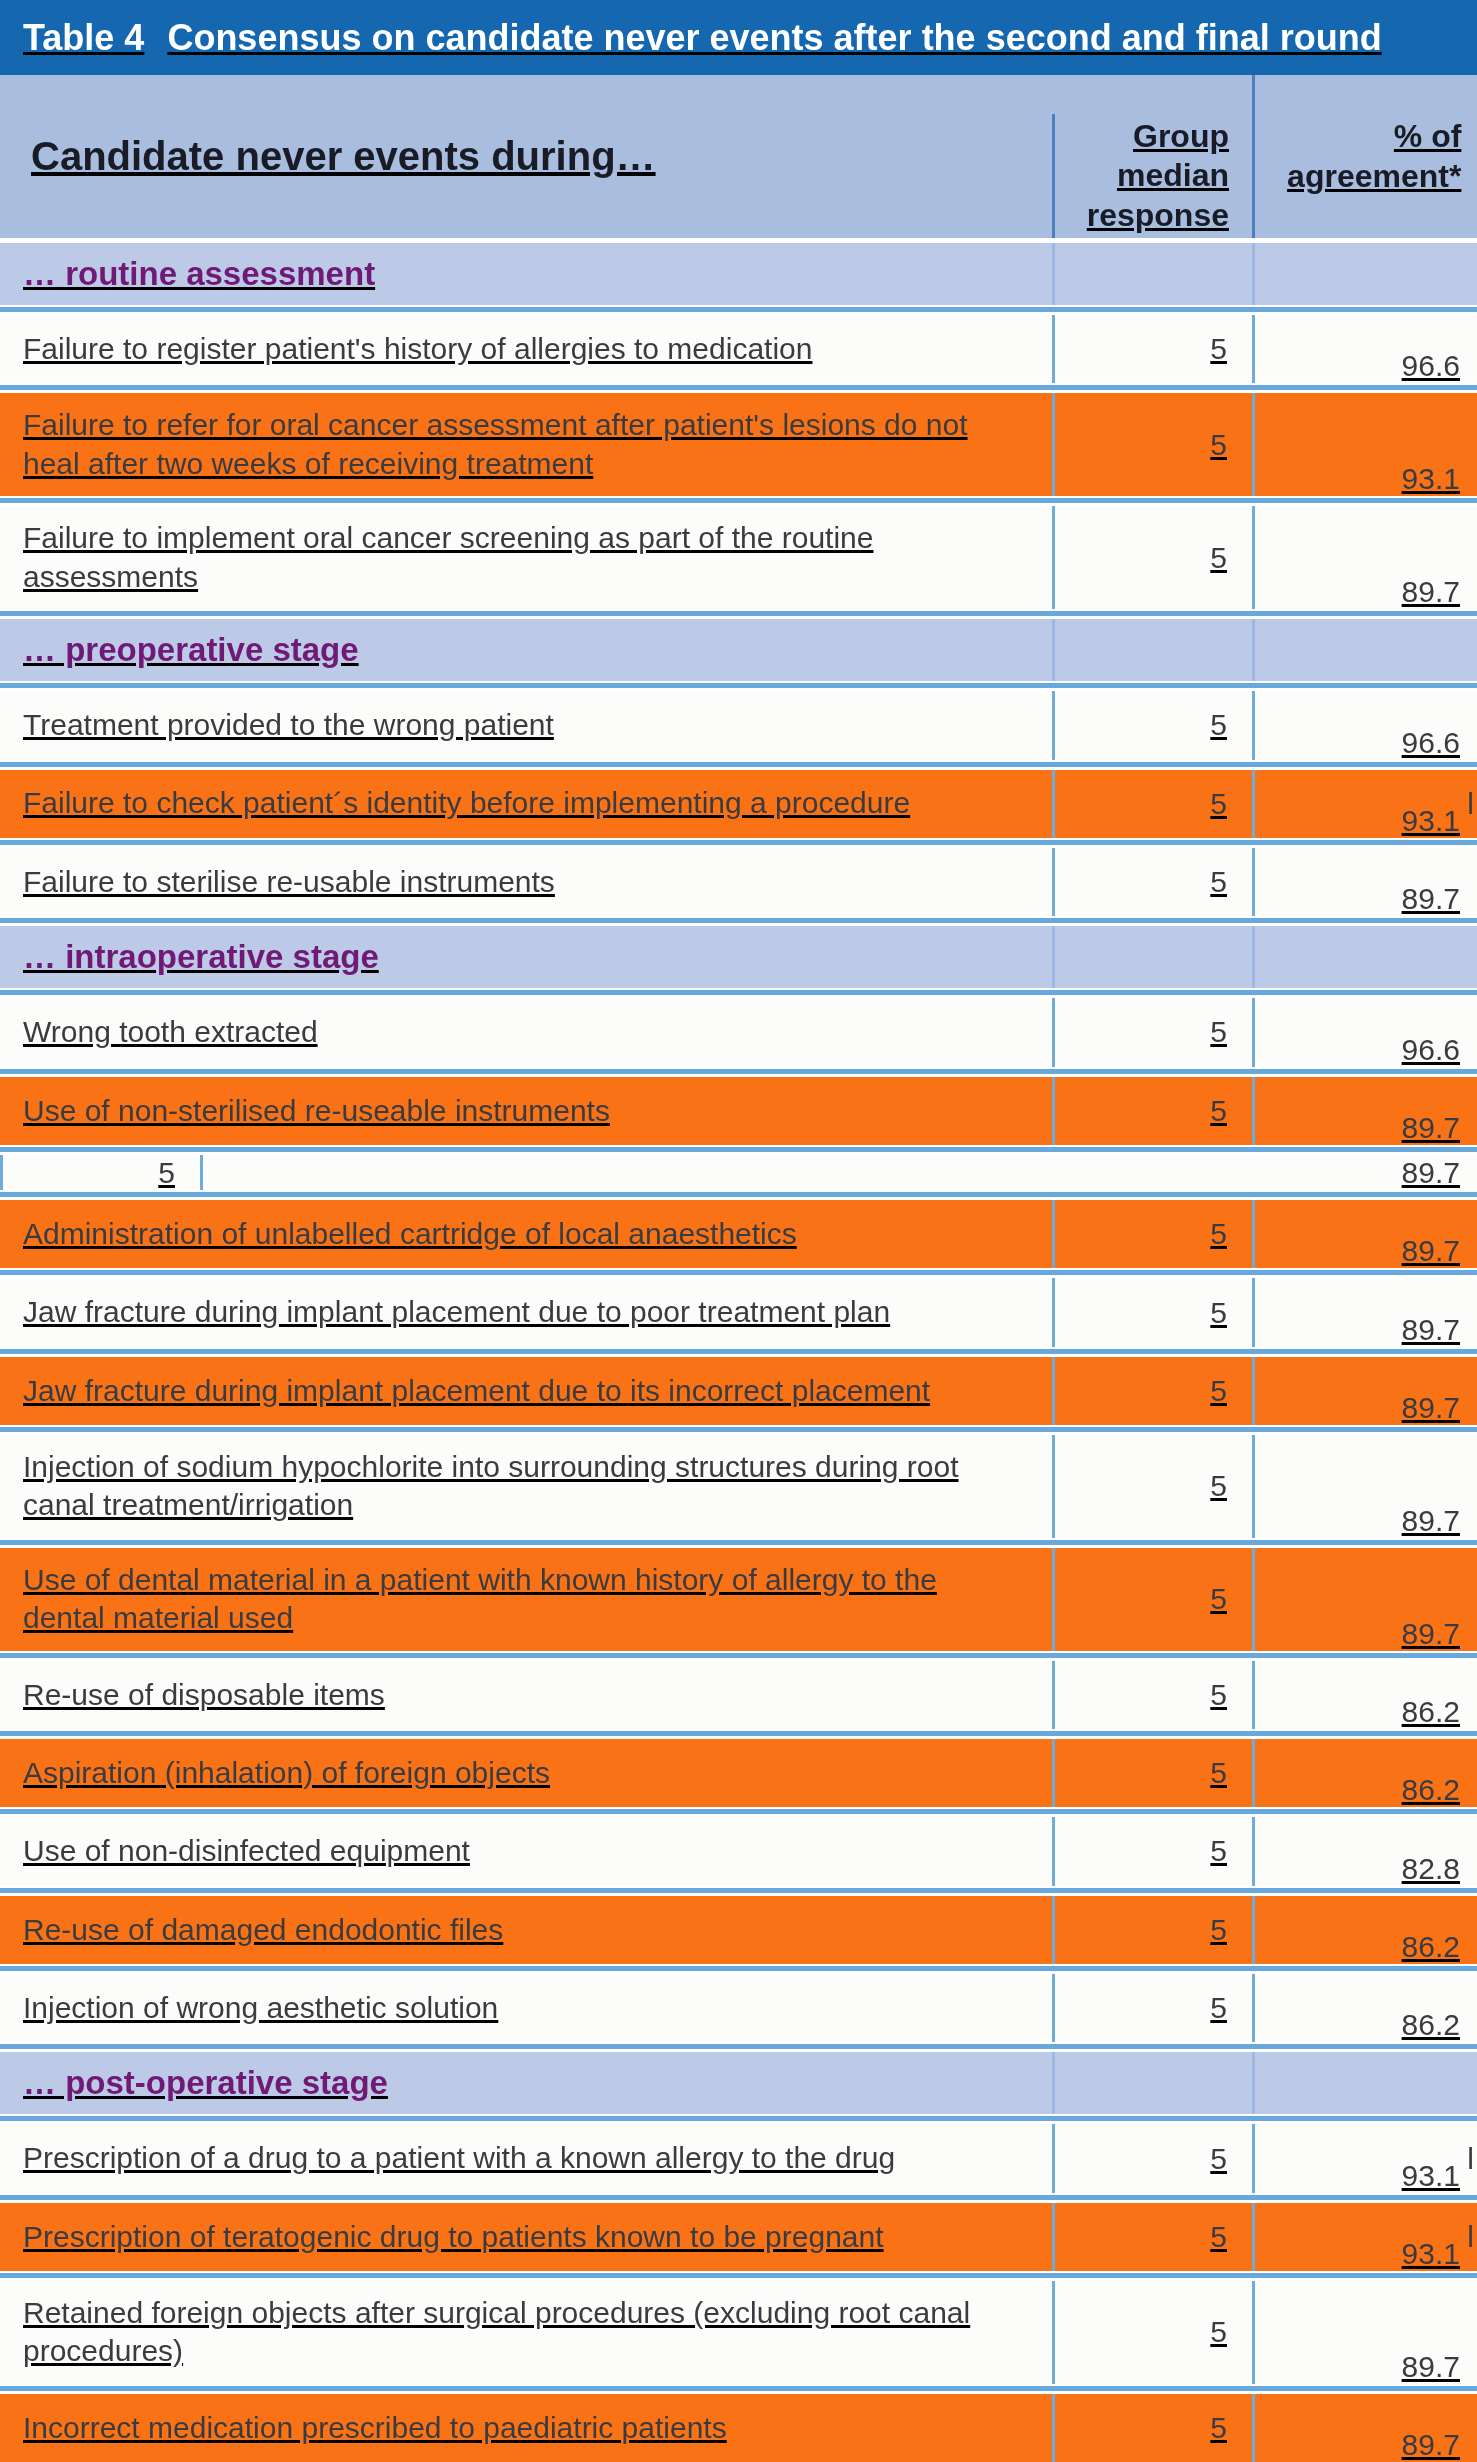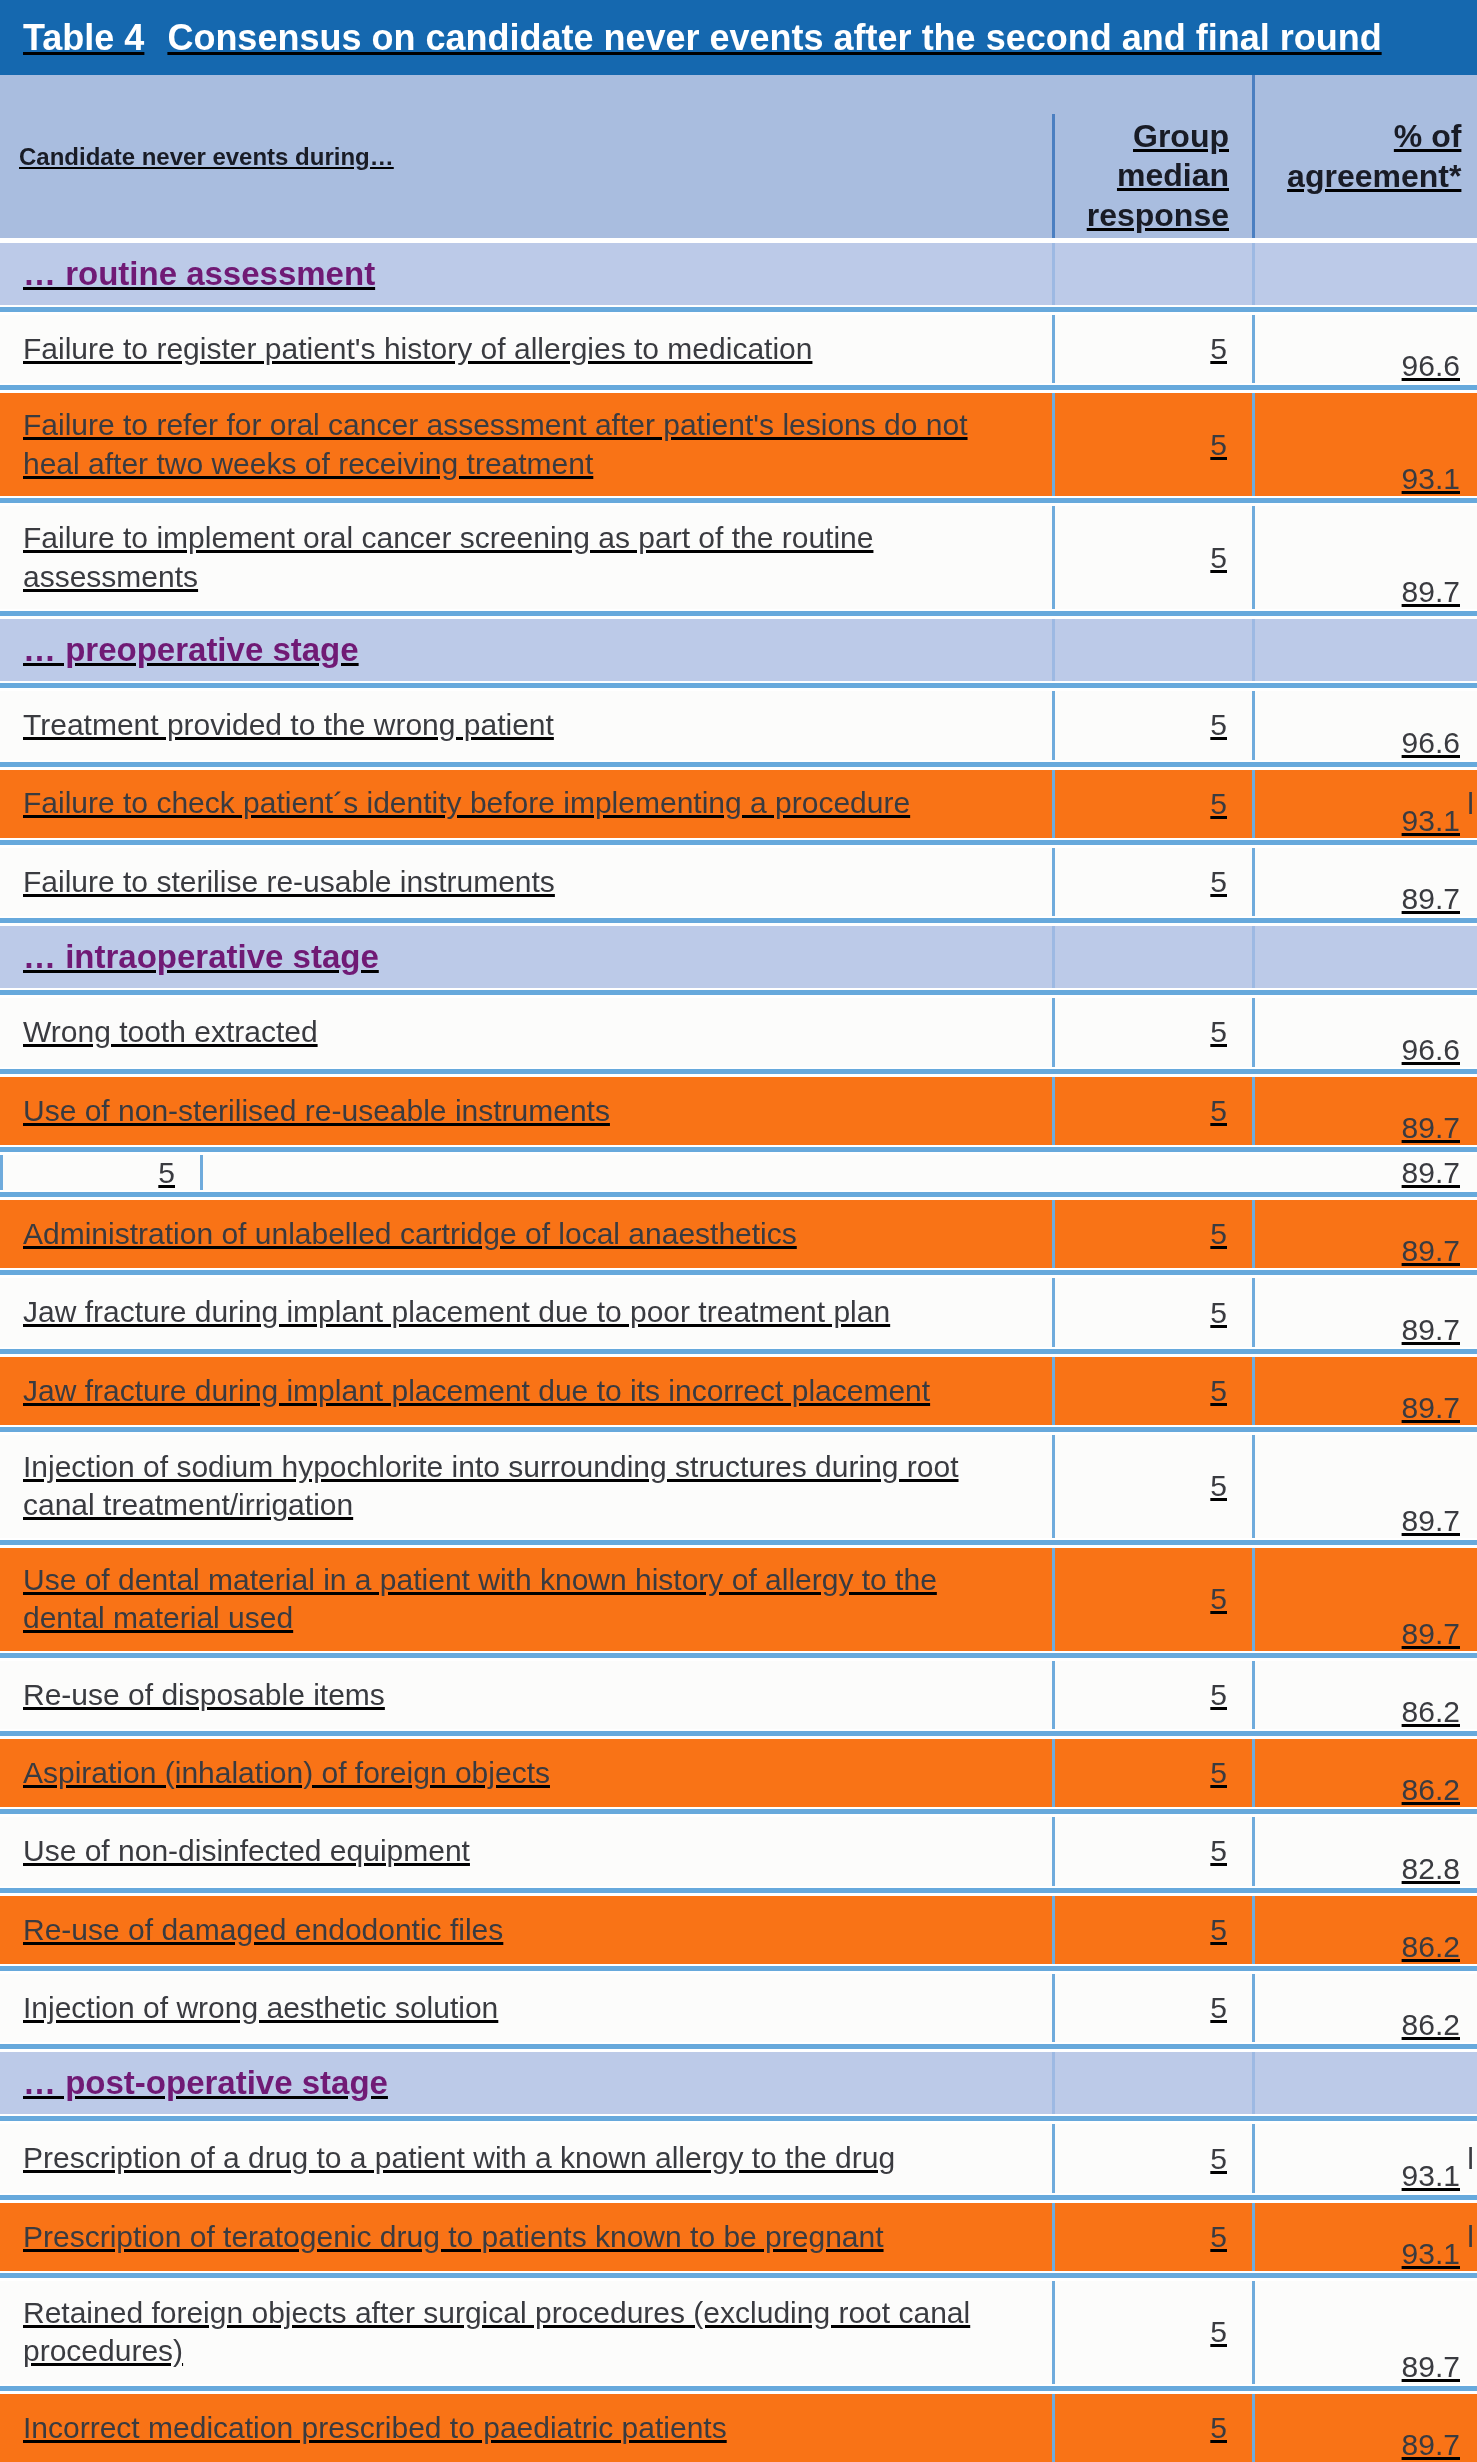--- a/index.html
+++ b/index.html
@@ -10,21 +10,21 @@
   .titlebar{flex:0 0 75px;background:#1568af;color:#ffffff;display:flex;align-items:center;
             padding-left:23px;box-sizing:border-box;}
   .titlebar .tlabel{font-size:36px;font-weight:bold;margin-right:23px;}
   .titlebar .tcaption{font-size:36px;font-weight:bold;text-align:center;}
 
   .gapline{flex:0 0 4.7px;background:#ffffff;}
   .divider{flex:0 0 10px;background:linear-gradient(#ffffff 0 2.3px,#67a9dc 2.3px 7px,#ffffff 7px 10px);}
 
   
   .hdr{flex:0 0 163px;display:flex;background:#a9bddf;color:#191c26;}
-  .hdr .c1{display:flex;align-items:center;padding-left:19px;font-size:24px;font-weight:bold;}
+  .hdr .c1{display:flex;align-items:center;padding-left:31px;font-size:40px;font-weight:bold;}
   .hdr .c2,.hdr .c3{display:flex;align-items:center;justify-content:flex-end;text-align:right;
                     white-space:pre-line;line-height:1.22;font-size:32px;font-weight:bold;}
   .hdr .c2{border-left:3.9px solid #4b7fc1;padding-right:23px;margin-top:39px;}
   .hdr .c3{border-left:3.9px solid #4b7fc1;padding-right:15.6px;}
 
   
   .c1{width:1052px;box-sizing:border-box;}
   .c2{width:200px;box-sizing:border-box;}
   .c3{flex:1;box-sizing:border-box;position:relative;}
 

